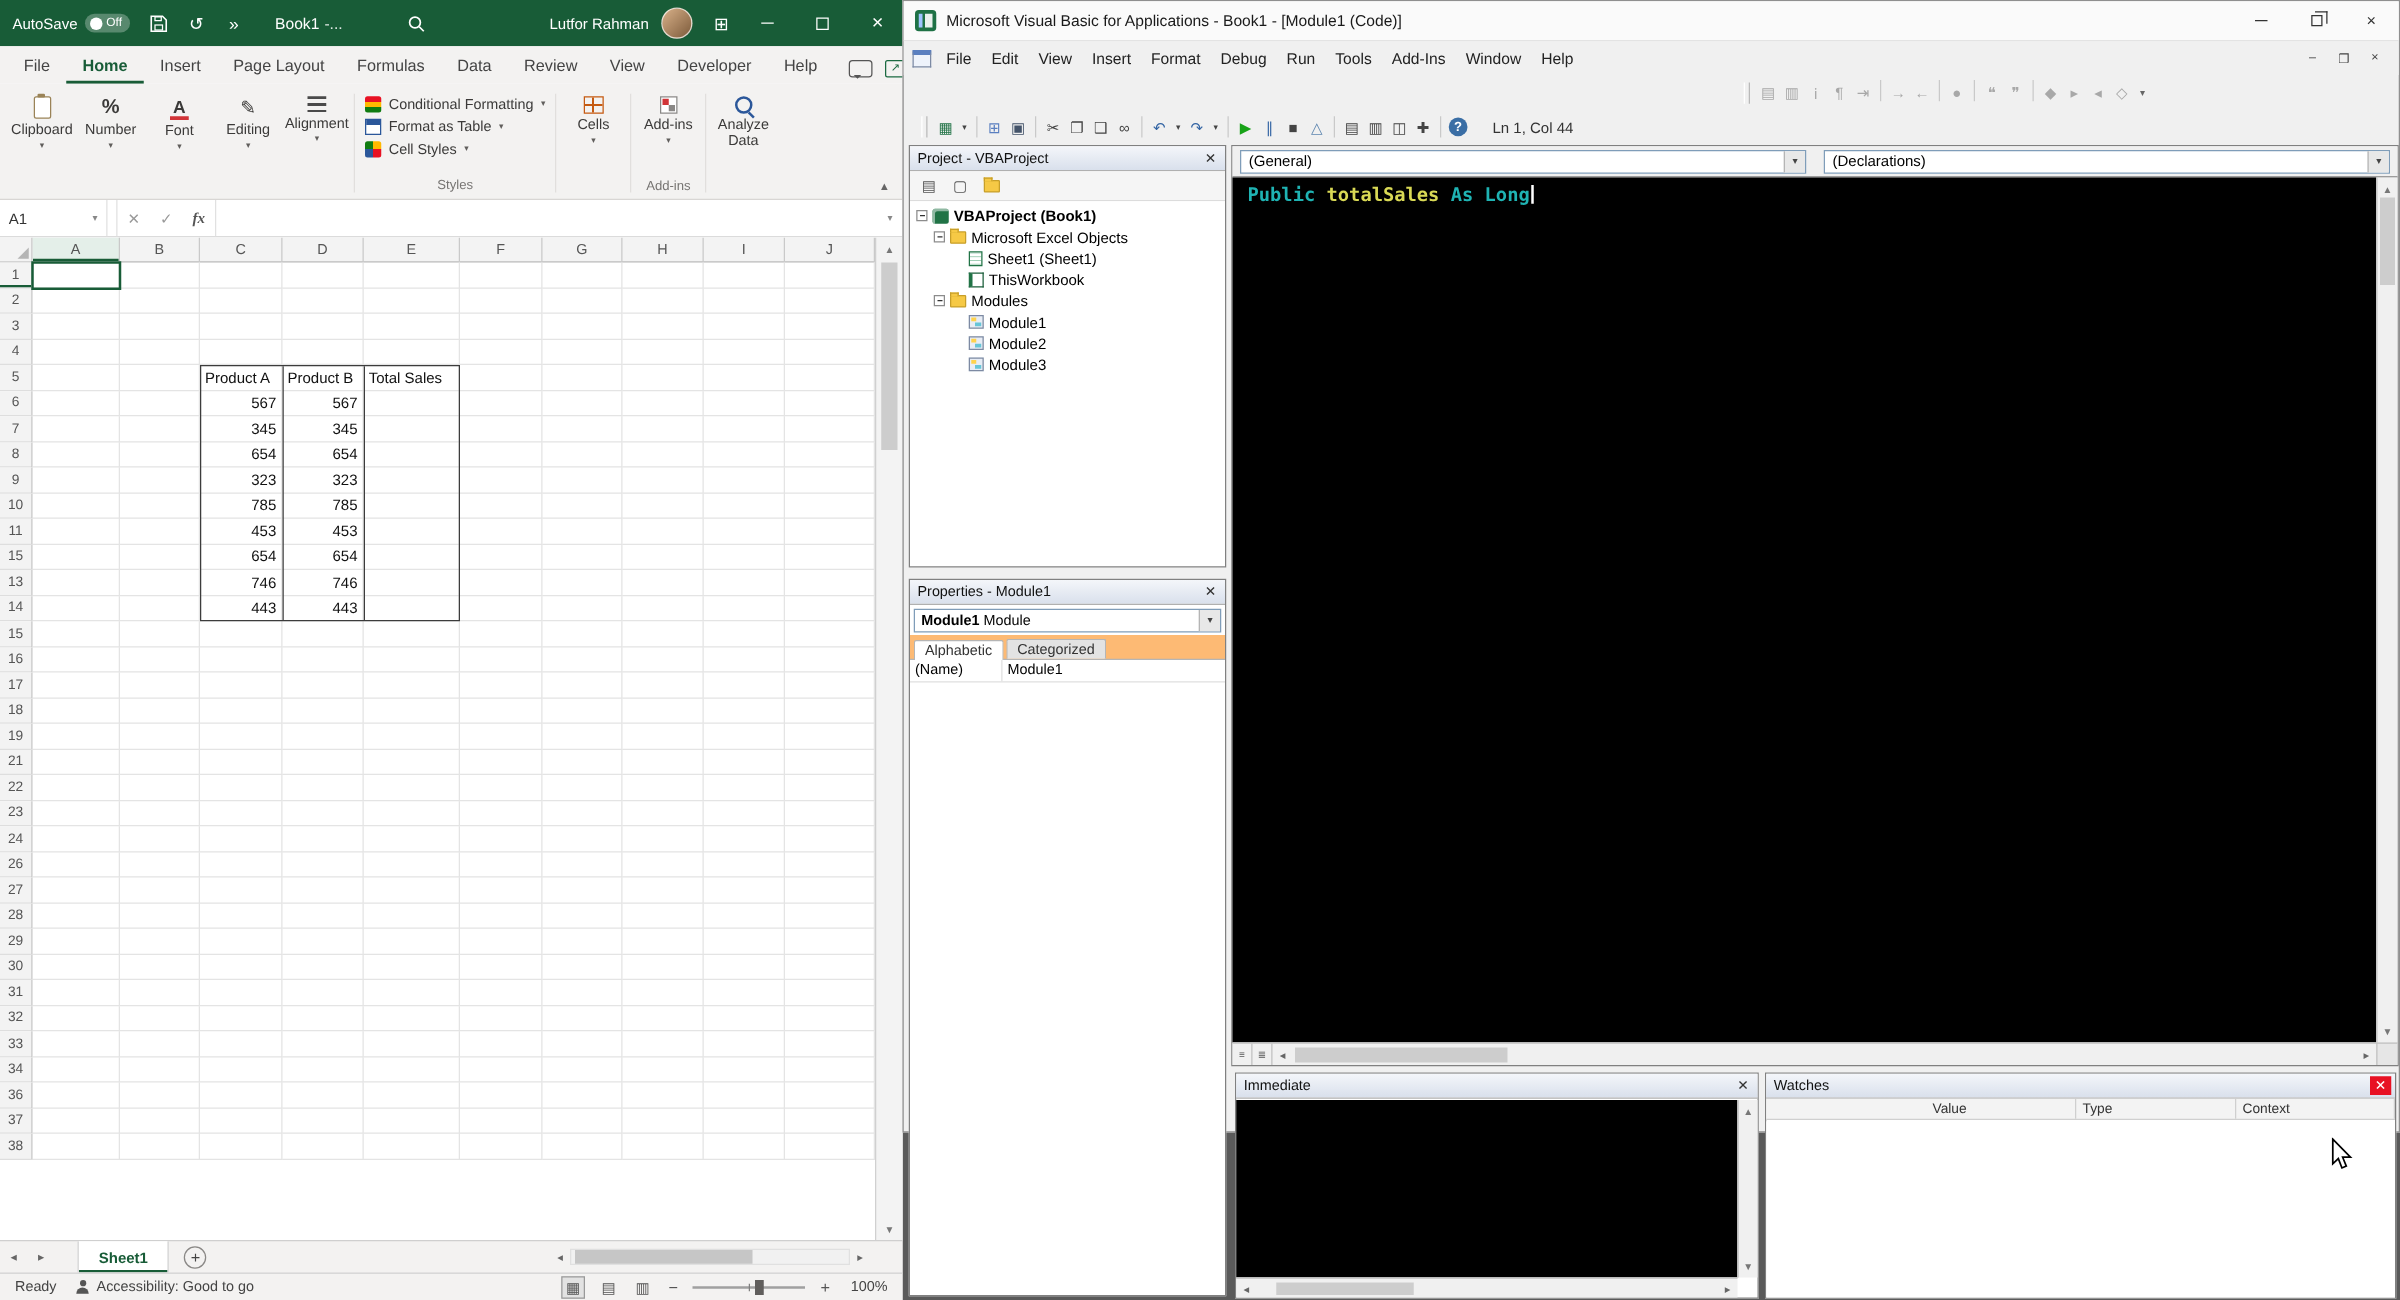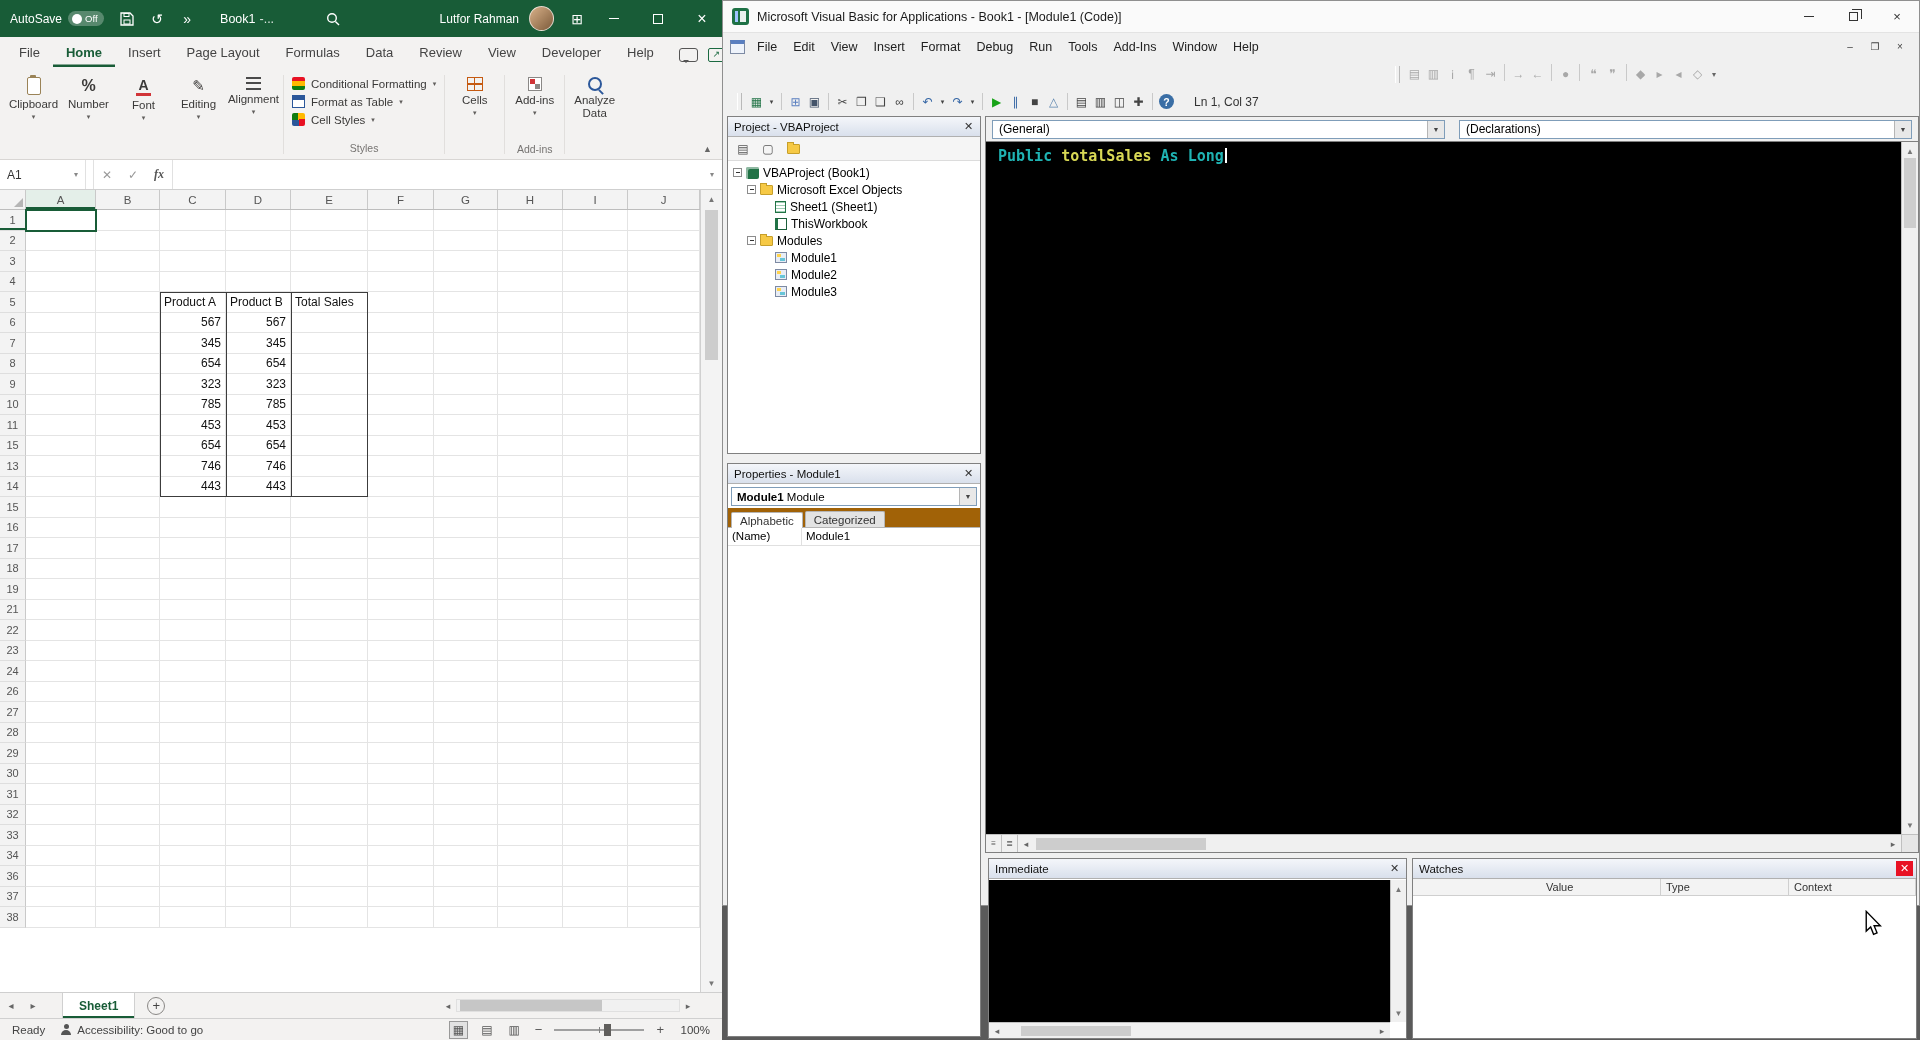--- a/index.html
+++ b/index.html
@@ -166,21 +166,21 @@
   .ti-folder,.ico-folder{display:inline-block;width:13px;height:10px;background:#f6c945;border:1px solid #c79f2a;border-radius:1px;position:relative}
   .ti-folder::before,.ico-folder::before{content:"";position:absolute;top:-3px;left:-1px;width:5px;height:2px;background:#f6c945;border:1px solid #c79f2a;border-bottom:none}
   .ti-sheet{width:11px;height:12px;background:#fff;border:1px solid #217346;background-image:linear-gradient(#9fcdb4 1px,transparent 1px);background-size:100% 3px}
   .ti-workbook{width:12px;height:12px;background:#fff;border:1px solid #1b5e3a;border-left:3px solid #217346}
   .ti-module{width:12px;height:11px;background:#e8edf5;border:1px solid #7d8aa3;position:relative}
   .ti-module::before{content:"";position:absolute;left:1px;top:1px;width:4px;height:3px;background:#ffd34d}
   .ti-module::after{content:"";position:absolute;right:1px;bottom:1px;width:5px;height:3px;background:#67c5d8}
 
   .props-select{margin:3px 3px 2px;height:19px;border:1px solid #7f9db9;background:#fff;display:flex;align-items:center;font-size:11.5px;padding-left:5px}
   .dd-btn{margin-left:auto;width:17px;height:100%;background:#e8e8e8;border-left:1px solid #b5b5b5;display:flex;align-items:center;justify-content:center;font-size:7px;color:#444}
-  .props-tabs{display:flex;height:20px;padding:3px 3px 0;gap:2px;border-bottom:1px solid #b5b5b5;background:#a16207}
+  .props-tabs{display:flex;height:20px;padding:3px 3px 0;gap:2px;border-bottom:1px solid #b5b5b5;background:#fdba74}
   .ptab{padding:2px 8px;font-size:11.5px;background:#e3e3e3;border:1px solid #b5b5b5;border-bottom:none;border-radius:2px 2px 0 0;color:#333}
   .ptab.active{background:#fff;position:relative;top:1px}
   .props-grid{font-size:11.5px;background:#fff}
   .prow{display:flex;height:18px;border-bottom:1px solid #e0e0e0}
   .pname{width:74px;border-right:1px solid #e0e0e0;padding:2px 4px}
   .pval{flex:1;padding:2px 4px}
 
   .code-win{position:absolute;left:262px;top:115px;width:934px;height:737px;border:1px solid #808080;background:#f0f0f0}
   .combo-row{height:25px;display:flex;align-items:center;gap:14px;padding:3px 6px;border-bottom:1px solid #808080;background:#f0f0f0}
   .combo{flex:1;height:19px;background:#fff;border:1px solid #7f9db9;display:flex;align-items:center;font-size:12px;color:#000;padding-left:6px}
@@ -1029,21 +1029,21 @@
             <span>◫</span>
           </div>
           <div class="tbtn">
             <span>✚</span>
           </div>
           <div class="tsep"></div>
           <div class="tbtn">
             <span class="badge" style="background: rgb(58, 110, 165);">?</span>
           </div>
         </span>
-      <span class="pos-ind">Ln 1, Col 37</span>
+      <span class="pos-ind">Ln 1, Col 44</span>
     </div>
 
     <div class="panel" style="left:4px;top:115px;width:254px;height:338px">
       <div class="panel-h">
         <span>Project - VBAProject</span>
         <span class="x">✕</span>
       </div>
       <div class="proj-tools">
           <div class="ptool">
             <span>▤</span>
@@ -1052,21 +1052,21 @@
             <span>▢</span>
           </div>
           <div class="ptool">
             <span class="ico-folder"></span>
           </div>
         </div>
       <div class="tree">
           <div class="titem" style="padding-left: 5px;">
             <span class="texp"></span>
             <span class="ti ti-project"></span>
-            <span style="font-weight: 400;">VBAProject (Book1)</span>
+            <span style="font-weight: 700;">VBAProject (Book1)</span>
           </div>
           <div class="titem" style="padding-left: 19px;">
             <span class="texp"></span>
             <span class="ti ti-folder"></span>
             <span>Microsoft Excel Objects</span>
           </div>
           <div class="titem" style="padding-left: 33px;">
             <span class="tspacer"></span>
             <span class="ti ti-sheet"></span>
             <span>Sheet1 (Sheet1)</span>

